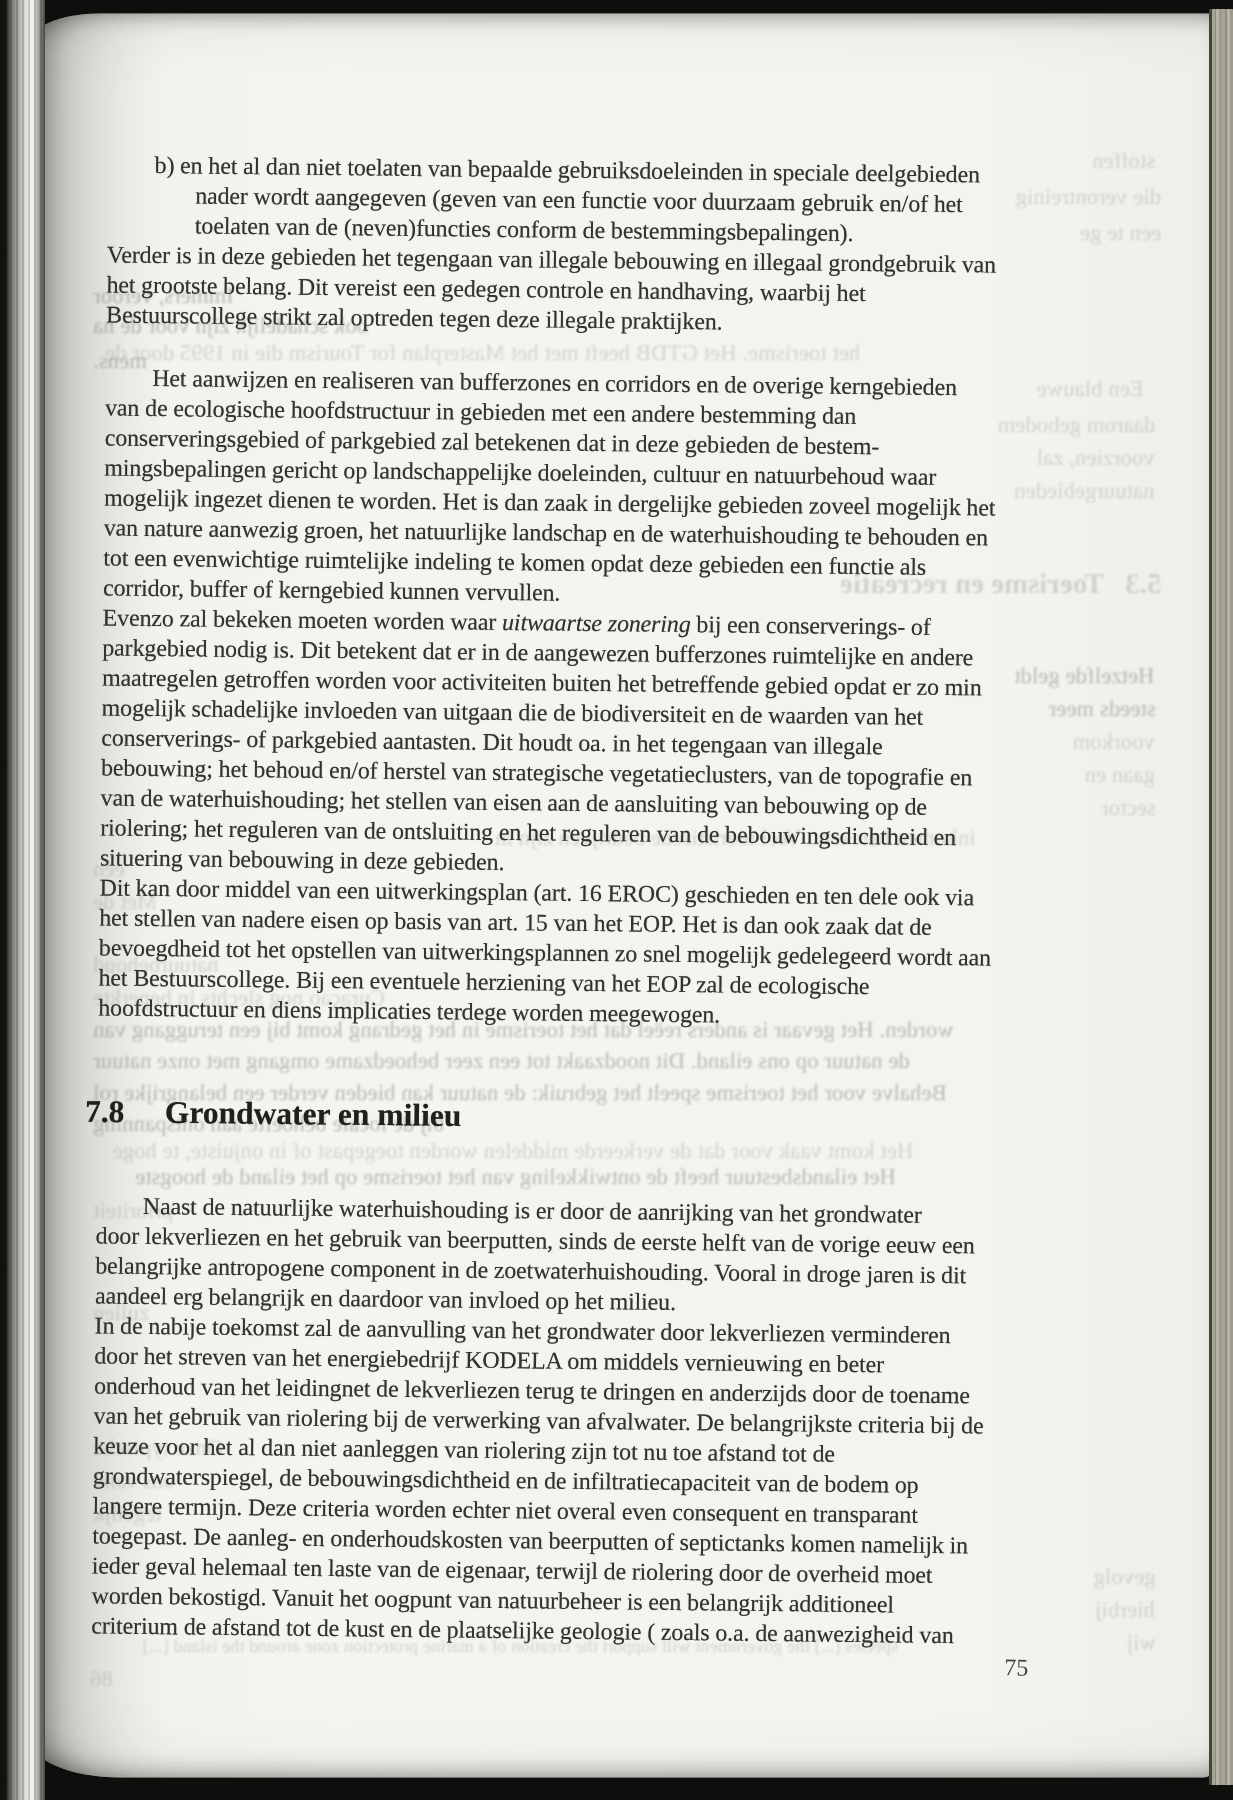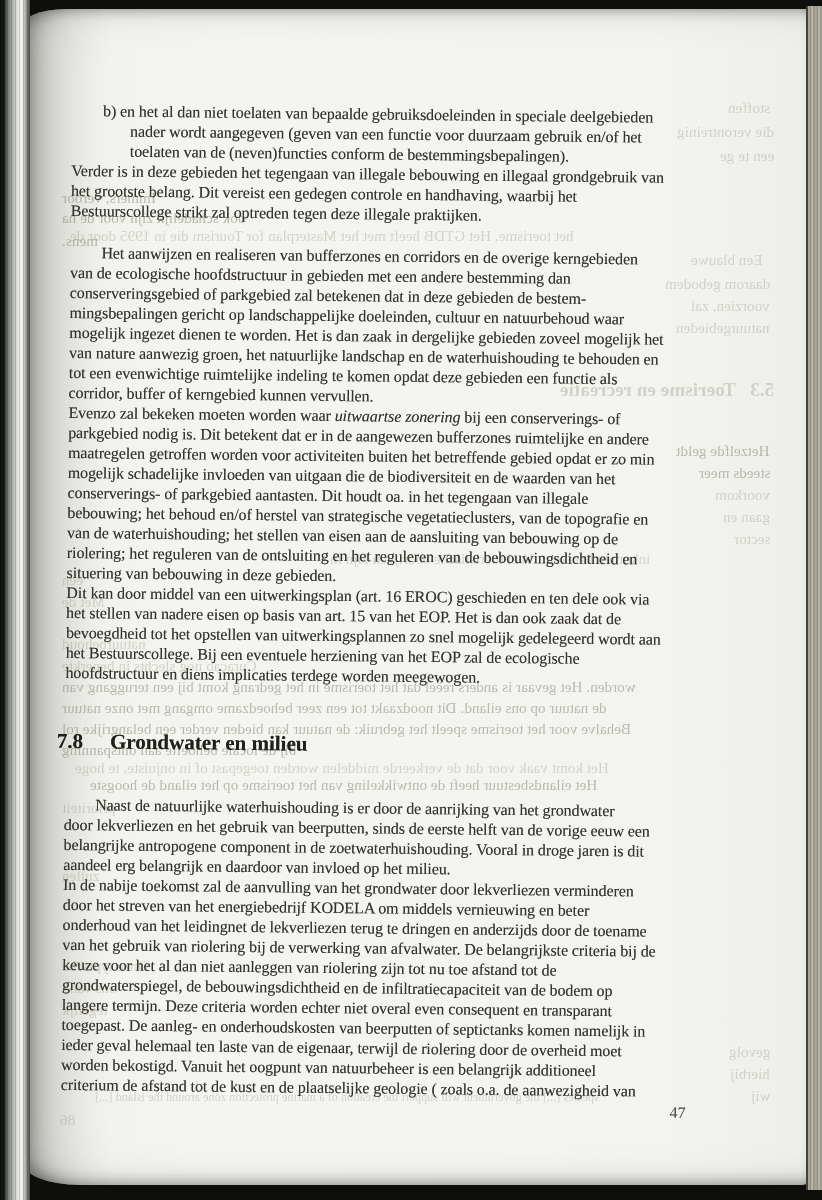--- a/index.html
+++ b/index.html
@@ -128,15 +128,15 @@
 onderhoud van het leidingnet de lekverliezen terug te dringen en anderzijds door de toename
 van het gebruik van riolering bij de verwerking van afvalwater. De belangrijkste criteria bij de
 keuze voor het al dan niet aanleggen van riolering zijn tot nu toe afstand tot de
 grondwaterspiegel, de bebouwingsdichtheid en de infiltratiecapaciteit van de bodem op
 langere termijn. Deze criteria worden echter niet overal even consequent en transparant
 toegepast. De aanleg- en onderhoudskosten van beerputten of septictanks komen namelijk in
 ieder geval helemaal ten laste van de eigenaar, terwijl de riolering door de overheid moet
 worden bekostigd. Vanuit het oogpunt van natuurbeheer is een belangrijk additioneel
 criterium de afstand tot de kust en de plaatselijke geologie ( zoals o.a. de aanwezigheid van</div>
 
-    <div class="page-number" style="top:1097px">47</div>
+    <div class="page-number" style="top:1097px">75</div>
   </div>
 </div>
 
 </body></html>

